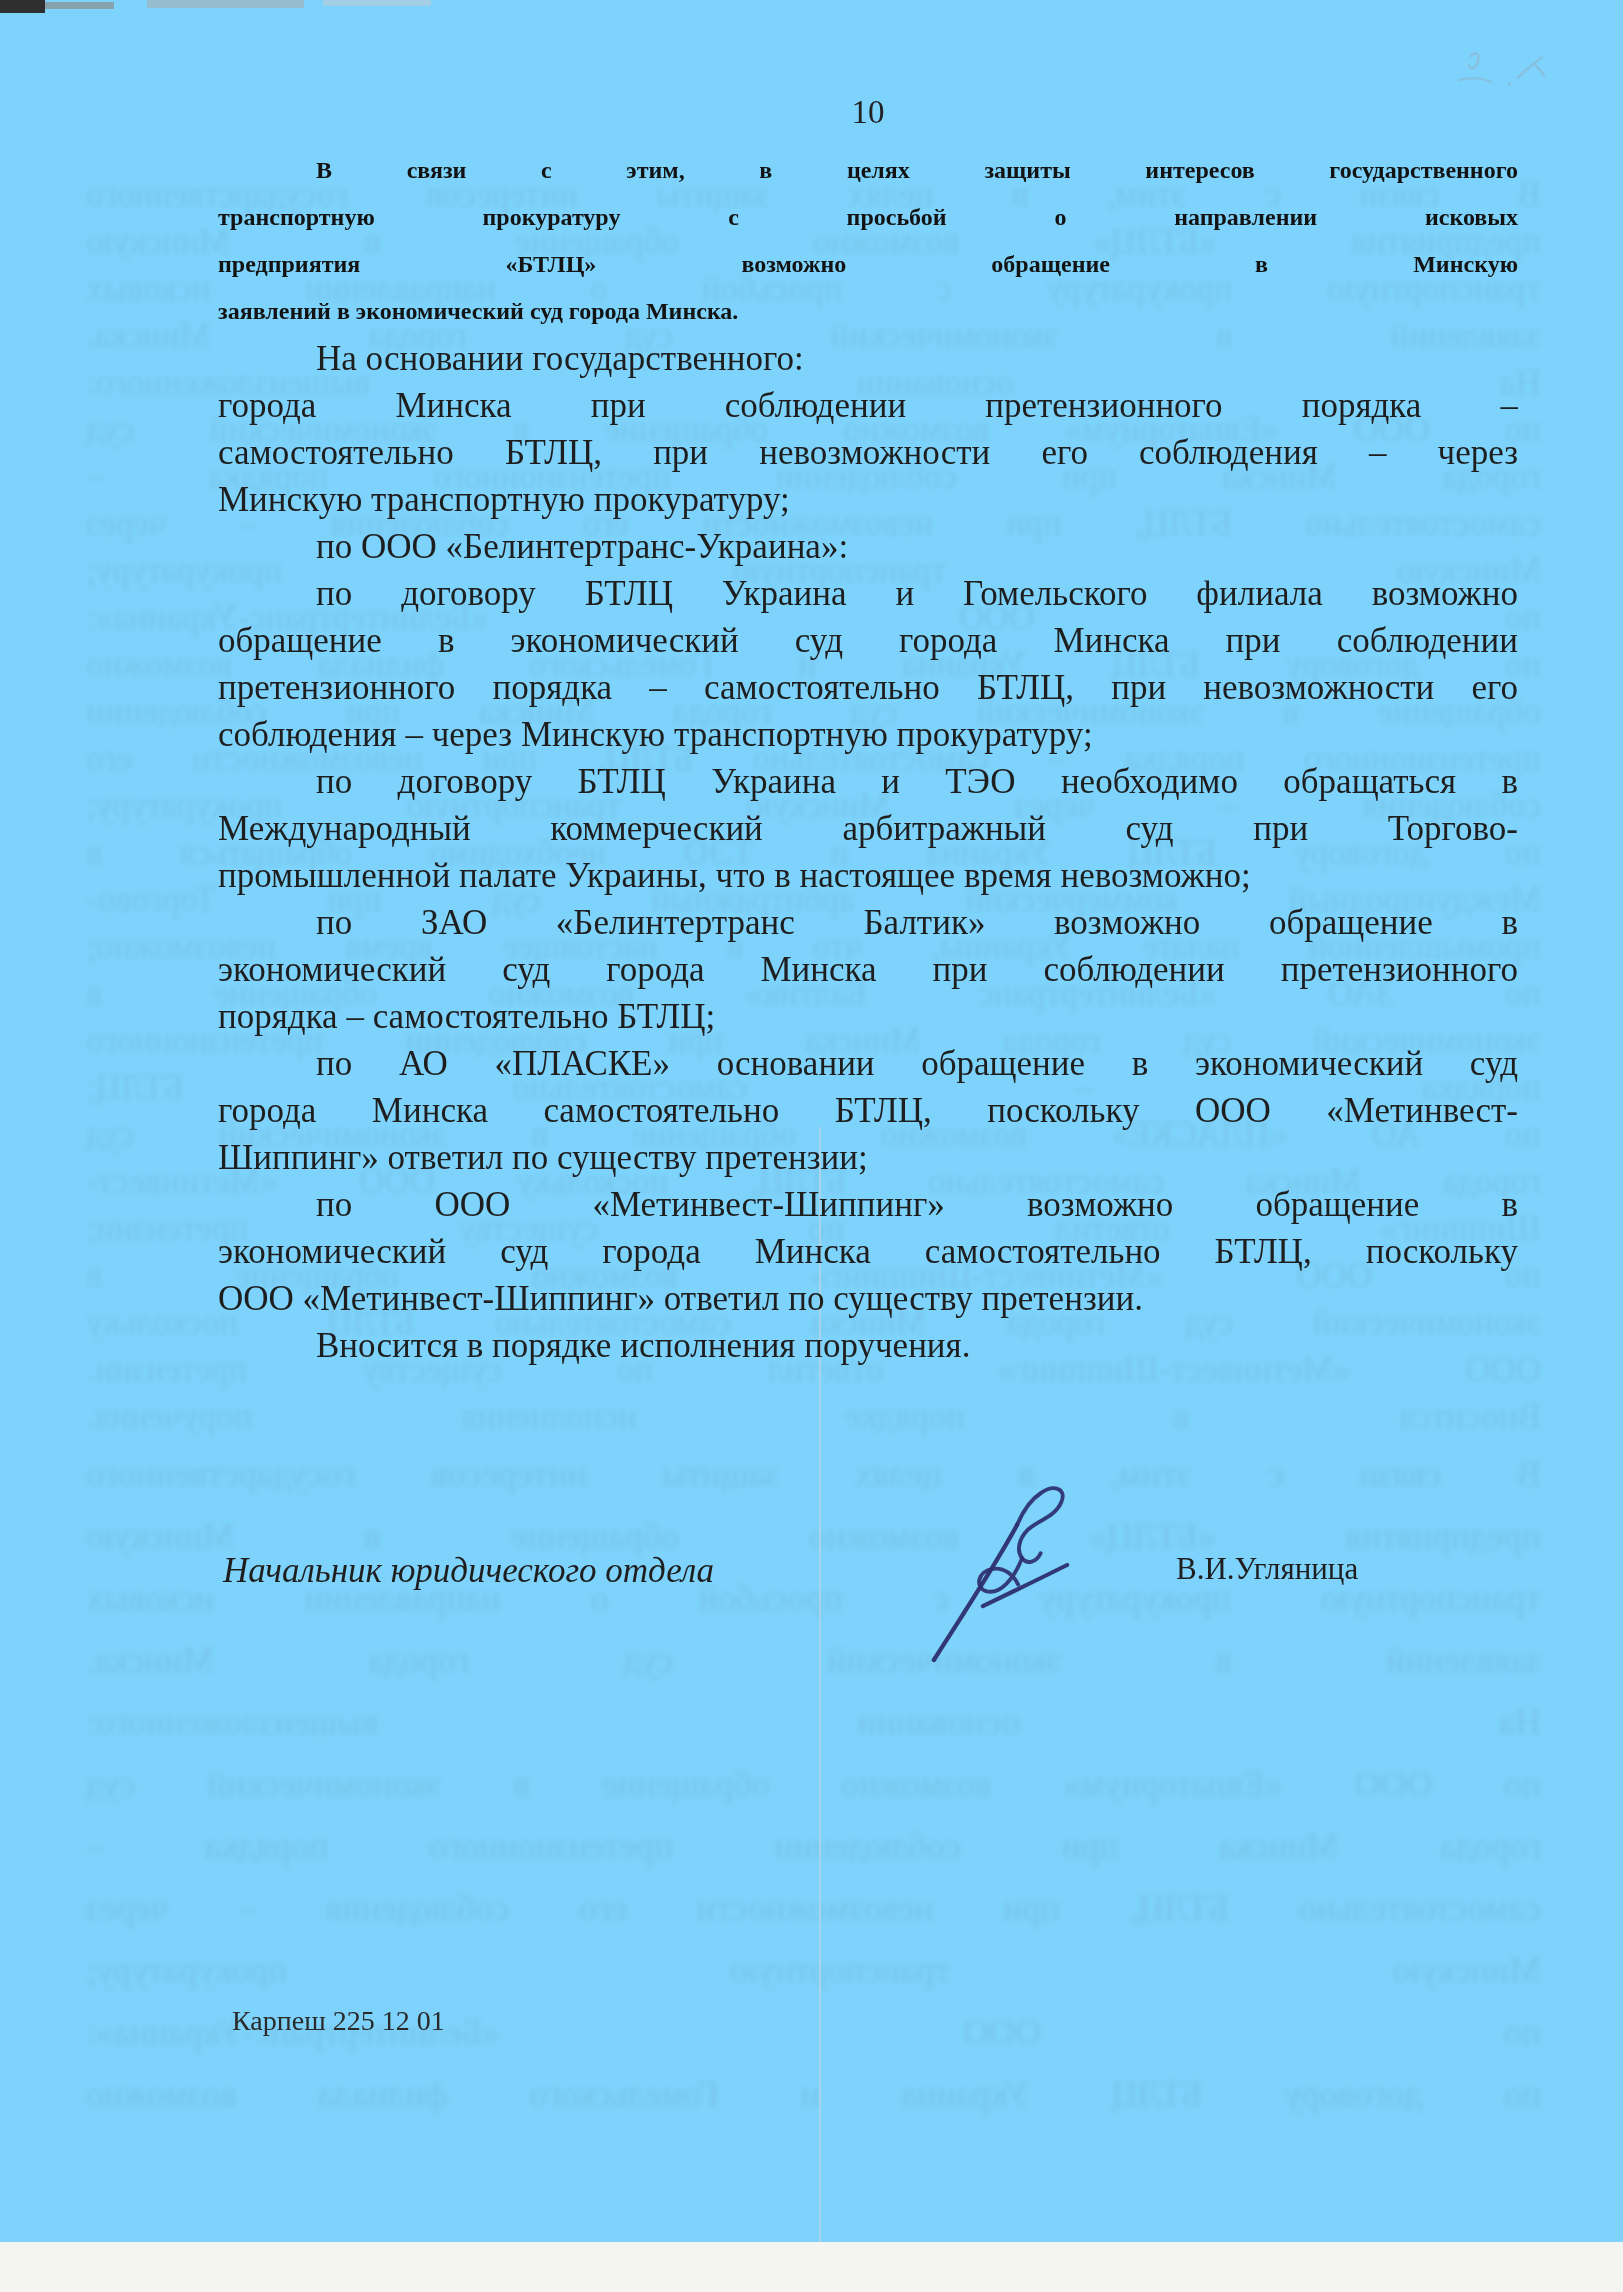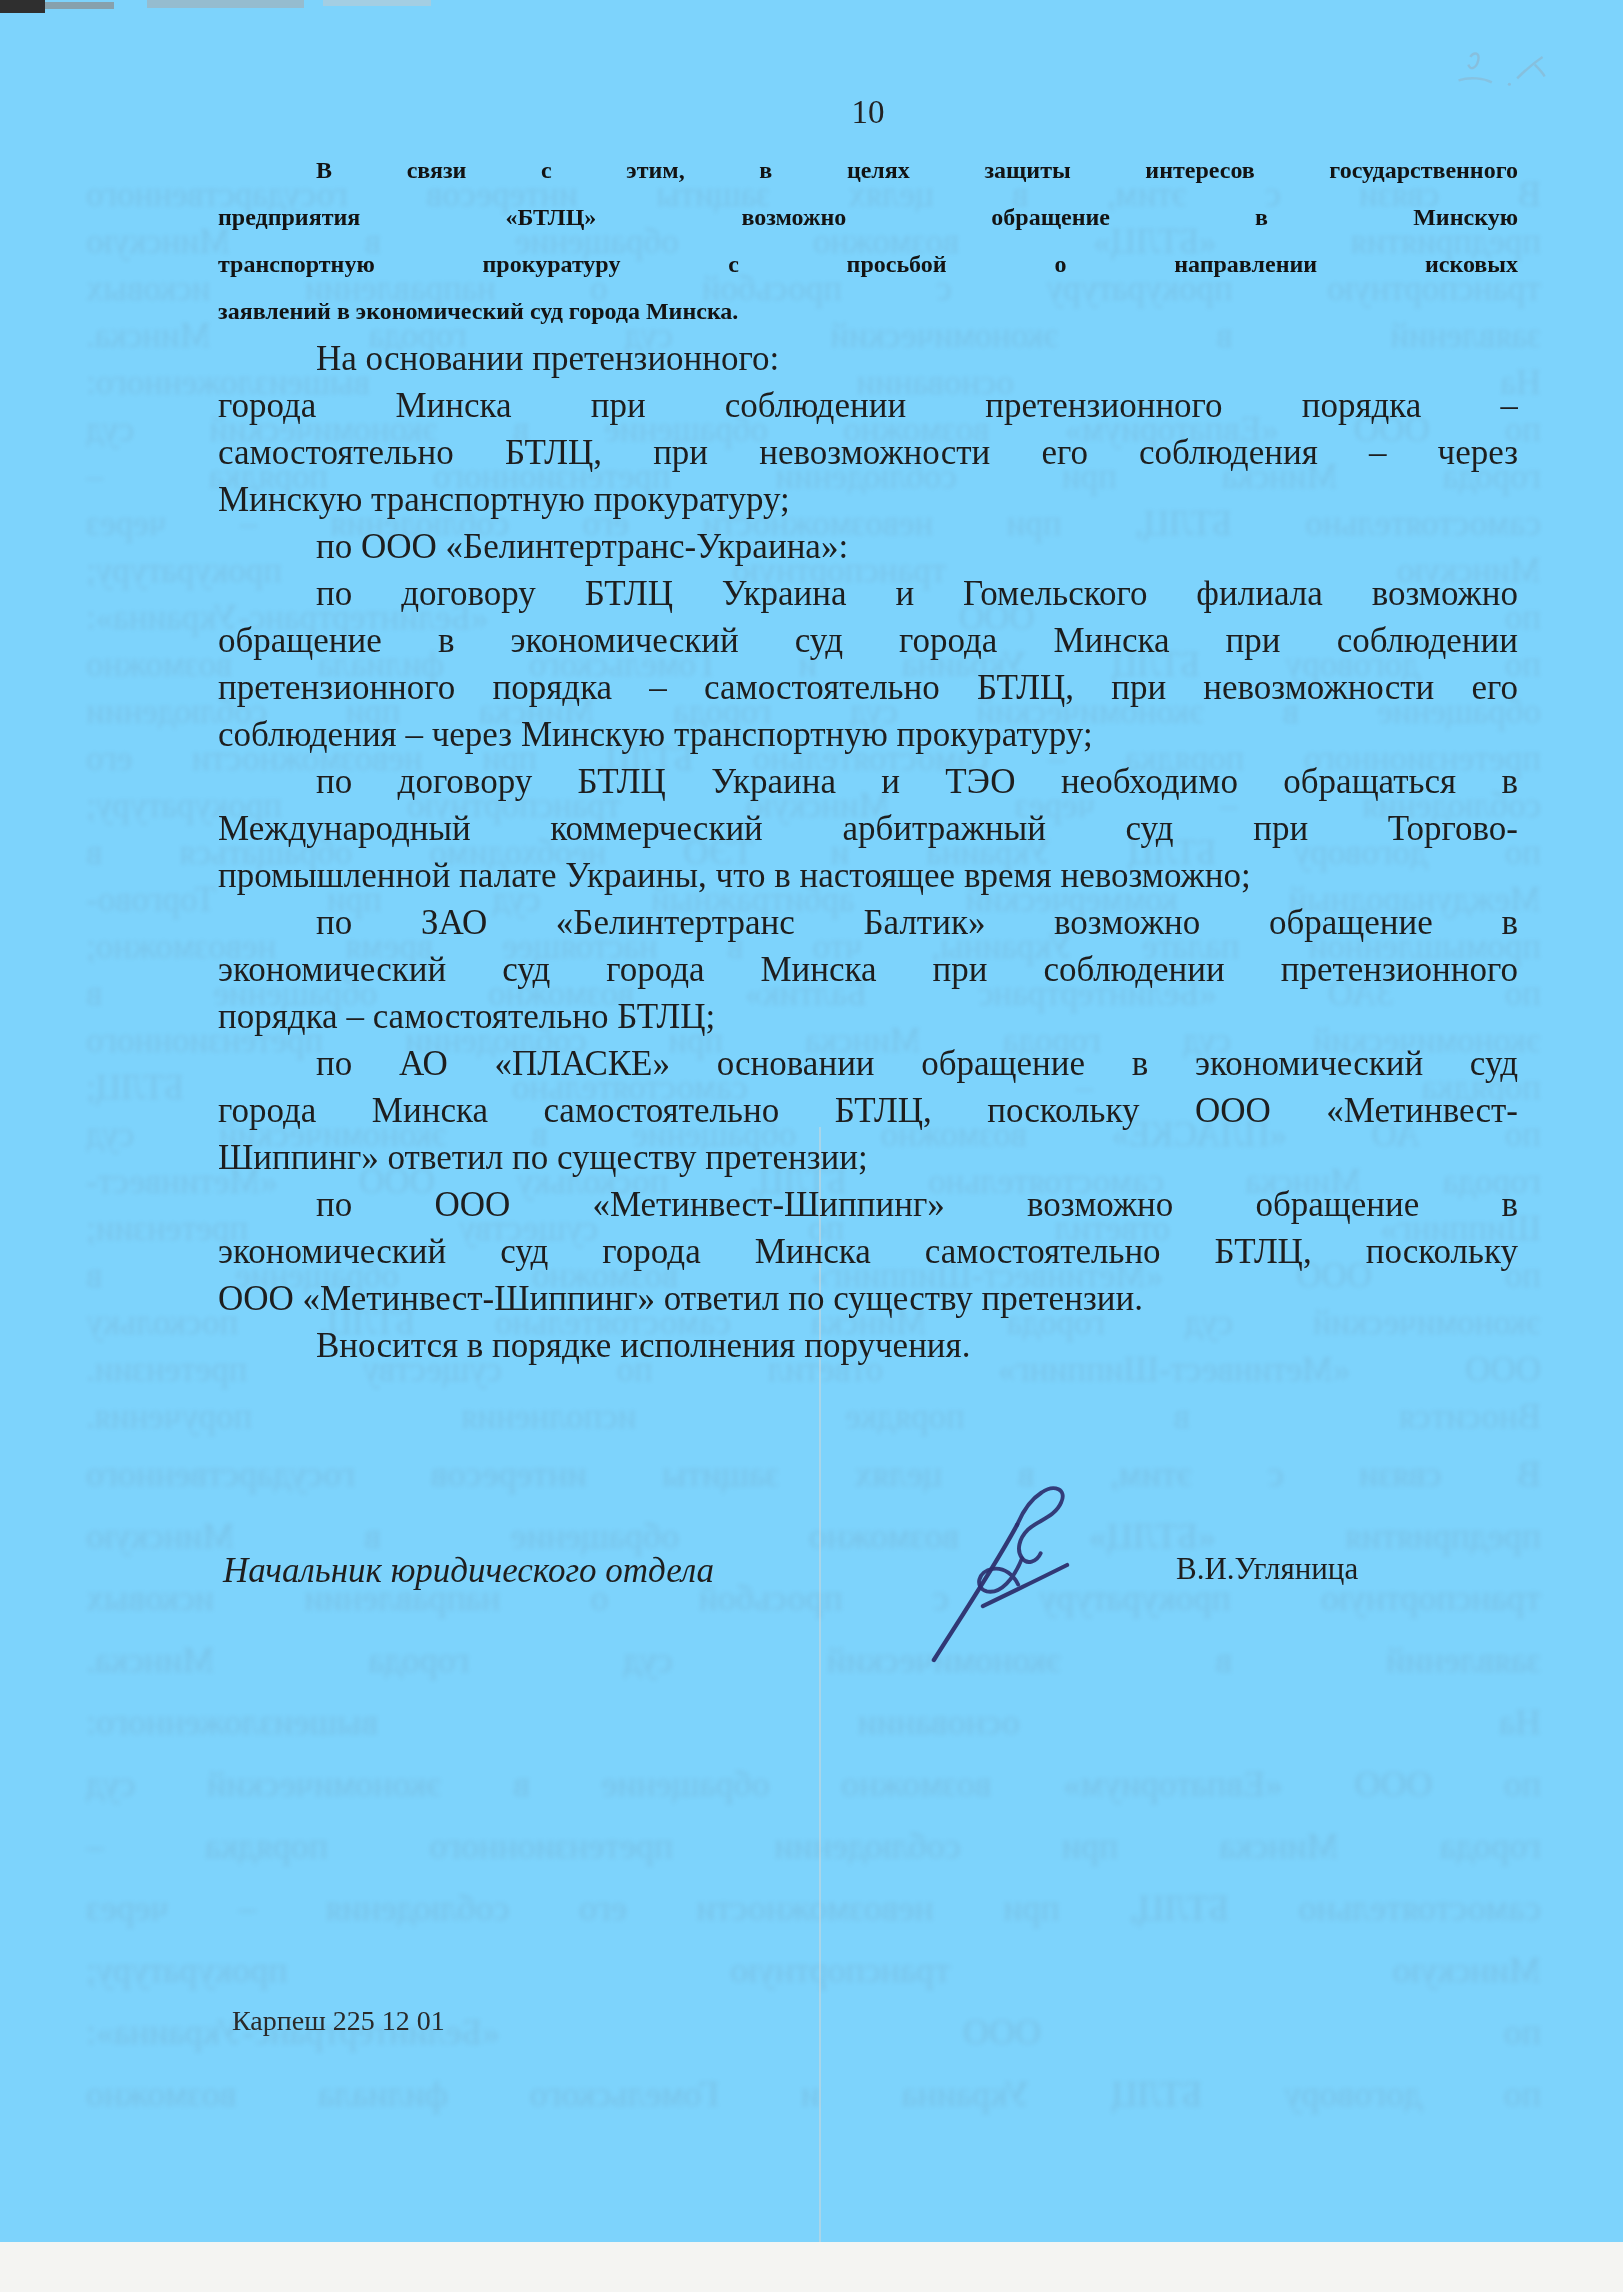--- a/index.html
+++ b/index.html
@@ -112,24 +112,24 @@
     <path d="M30 18 C 34 12, 40 14, 38 22 C 36 30, 30 32, 28 26" fill="none" stroke="#9a9aa2" stroke-width="2.5" opacity="0.35"></path>
     <path d="M18 42 C 30 38, 44 40, 52 44" fill="none" stroke="#9a9aa2" stroke-width="2.5" opacity="0.3"></path>
     <path d="M78 40 C 88 30, 98 22, 104 18 M 96 26 C 100 30, 104 34, 106 38" fill="none" stroke="#9a9aa2" stroke-width="2.5" opacity="0.33"></path>
     <circle cx="70" cy="46" r="1.6" fill="#9a9aa2" opacity="0.35"></circle>
   </svg>
 
   <div class="pageno">10</div>
 
   <div class="body-text">
       <div class="line first bold">В связи с этим, в целях защиты интересов государственного</div>
+      <div class="line bold">транспортную прокуратуру с просьбой о направлении исковых</div>
       <div class="line bold">предприятия «БТЛЦ» возможно обращение в Минскую</div>
-      <div class="line bold">транспортную прокуратуру с просьбой о направлении исковых</div>
       <div class="line last bold">заявлений в экономический суд города Минска.</div>
-      <div class="line first last">На основании претензионного:</div>
+      <div class="line first last">На основании государственного:</div>
       <div class="line">города Минска при соблюдении претензионного порядка –</div>
       <div class="line">самостоятельно БТЛЦ, при невозможности его соблюдения – через</div>
       <div class="line last">Минскую транспортную прокуратуру;</div>
       <div class="line first last">по ООО «Белинтертранс-Украина»:</div>
       <div class="line first">по договору БТЛЦ Украина и Гомельского филиала возможно</div>
       <div class="line">обращение в экономический суд города Минска при соблюдении</div>
       <div class="line">претензионного порядка – самостоятельно БТЛЦ, при невозможности его</div>
       <div class="line last">соблюдения – через Минскую транспортную прокуратуру;</div>
       <div class="line first">по договору БТЛЦ Украина и ТЭО необходимо обращаться в</div>
       <div class="line">Международный коммерческий арбитражный суд при Торгово-</div>

